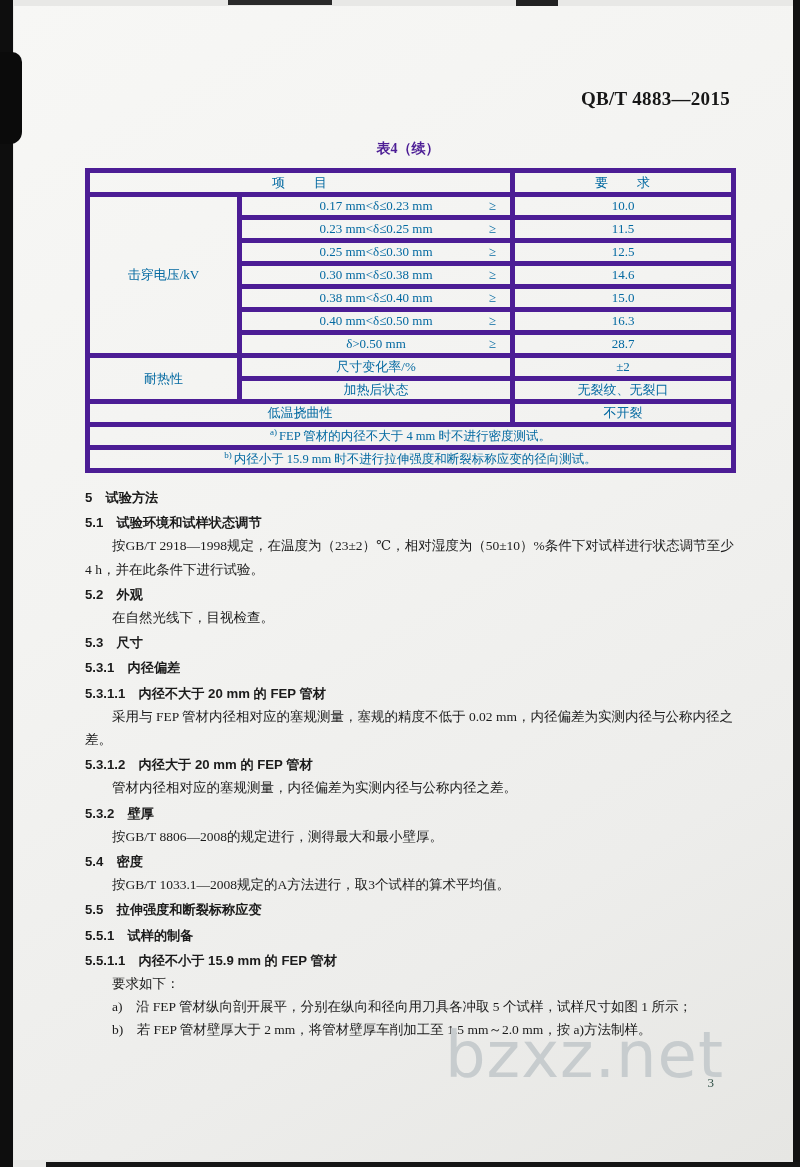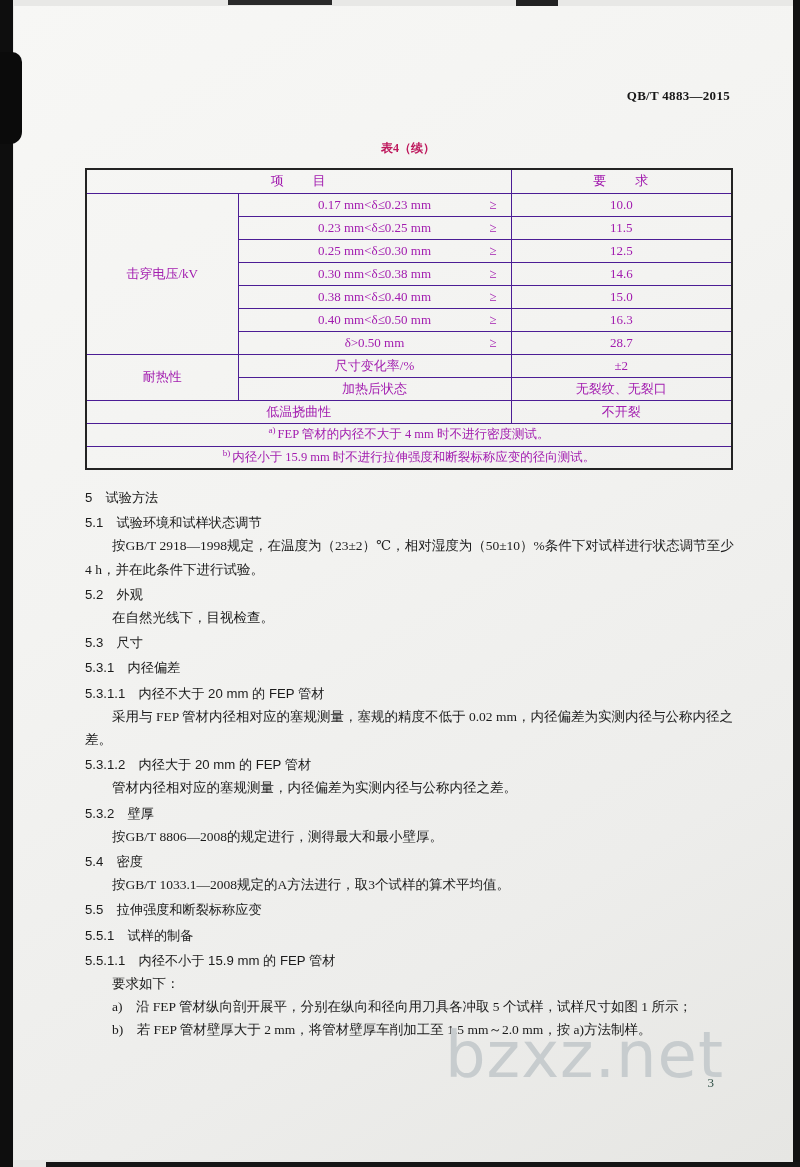--- a/index.html
+++ b/index.html
@@ -19,55 +19,55 @@
   .art { position: absolute; background: #0e0e0e; z-index: 6; }
   .art-left   { left: 0; top: 0; width: 13px; height: 1167px; }
   .art-left-blob { left: 0; top: 52px; width: 22px; height: 92px; border-radius: 0 10px 12px 0; background:#0b0b0b; }
   .art-right  { right: 0; top: 0; width: 7px; height: 1167px; background:#121212; }
   .art-top1   { left: 228px; top: 0; width: 104px; height: 5px; background: #2a2a2a; }
   .art-top2   { left: 516px; top: 0; width: 42px; height: 6px; background: #222; }
   .art-bottom { left: 46px; bottom: 0; width: 754px; height: 5px; background: #151515; }
 
   .std-code {
     position: absolute; top: 88px; right: 70px;
-    font-size: 13px; font-weight: 600; letter-spacing: 0.3px; color: #171717;
+    font-size: 19px; font-weight: 600; letter-spacing: 0.3px; color: #171717;
     z-index: 2;
   }
   .tbl-title {
     position: absolute; top: 140px; left: 85px; width: 646px;
-    text-align: center; font-weight: bold; font-size: 12px; color: #be185d;
+    text-align: center; font-weight: bold; font-size: 14px; color: #4c1d95;
     z-index: 2;
   }
   table.spec {
     position: absolute; left: 85px; top: 168px; width: 646px;
     border-collapse: collapse; table-layout: fixed;
     font-size: 13px; z-index: 2;
     border: 2px solid #232323;
   }
   table.spec th, table.spec td {
-    border: 1px solid #4c1d95;
+    border: 5px solid #4c1d95;
     text-align: center; vertical-align: middle;
     padding: 0 2px; height: 23px;
-    font-weight: normal; color: #a21caf;
+    font-weight: normal; color: #0369a1;
   }
   table.spec th { height: 24px; letter-spacing: 1px; }
   td.cond { position: relative; margin-left: 8px; }
   td.cond .op { position: absolute; right: 14px; top: 50%; transform: translateY(-50%); font-size: 13px; }
   td.fnote {
     text-align: left; padding: 2px 10px 2px 12px; height: 26px; font-size: 12.5px;
   }
   td.fnote sup { font-size: 9px; margin-right: 2px; }
 
   .content {
     position: absolute; left: 85px; top: 484px; width: 650px;
     font-size: 13.5px; line-height: 23.2px; color: #1b1b1b; z-index: 2;
   }
   .content > div { margin: 0; }
   .content .h {
-    font-weight: normal;
+    font-weight: bold;
     font-family: "Liberation Sans", "DejaVu Sans", sans-serif;
     font-size: 13.2px; margin-top: 2px;
   }
   .content .p { text-indent: 2em; }
   .content .li { padding-left: 2em; }
 
   .watermark {
     position: absolute; right: 76px; bottom: 80px;
     font-family: "DejaVu Sans", "Liberation Sans", sans-serif;
     font-weight: normal; font-size: 64px; letter-spacing: 1px;

